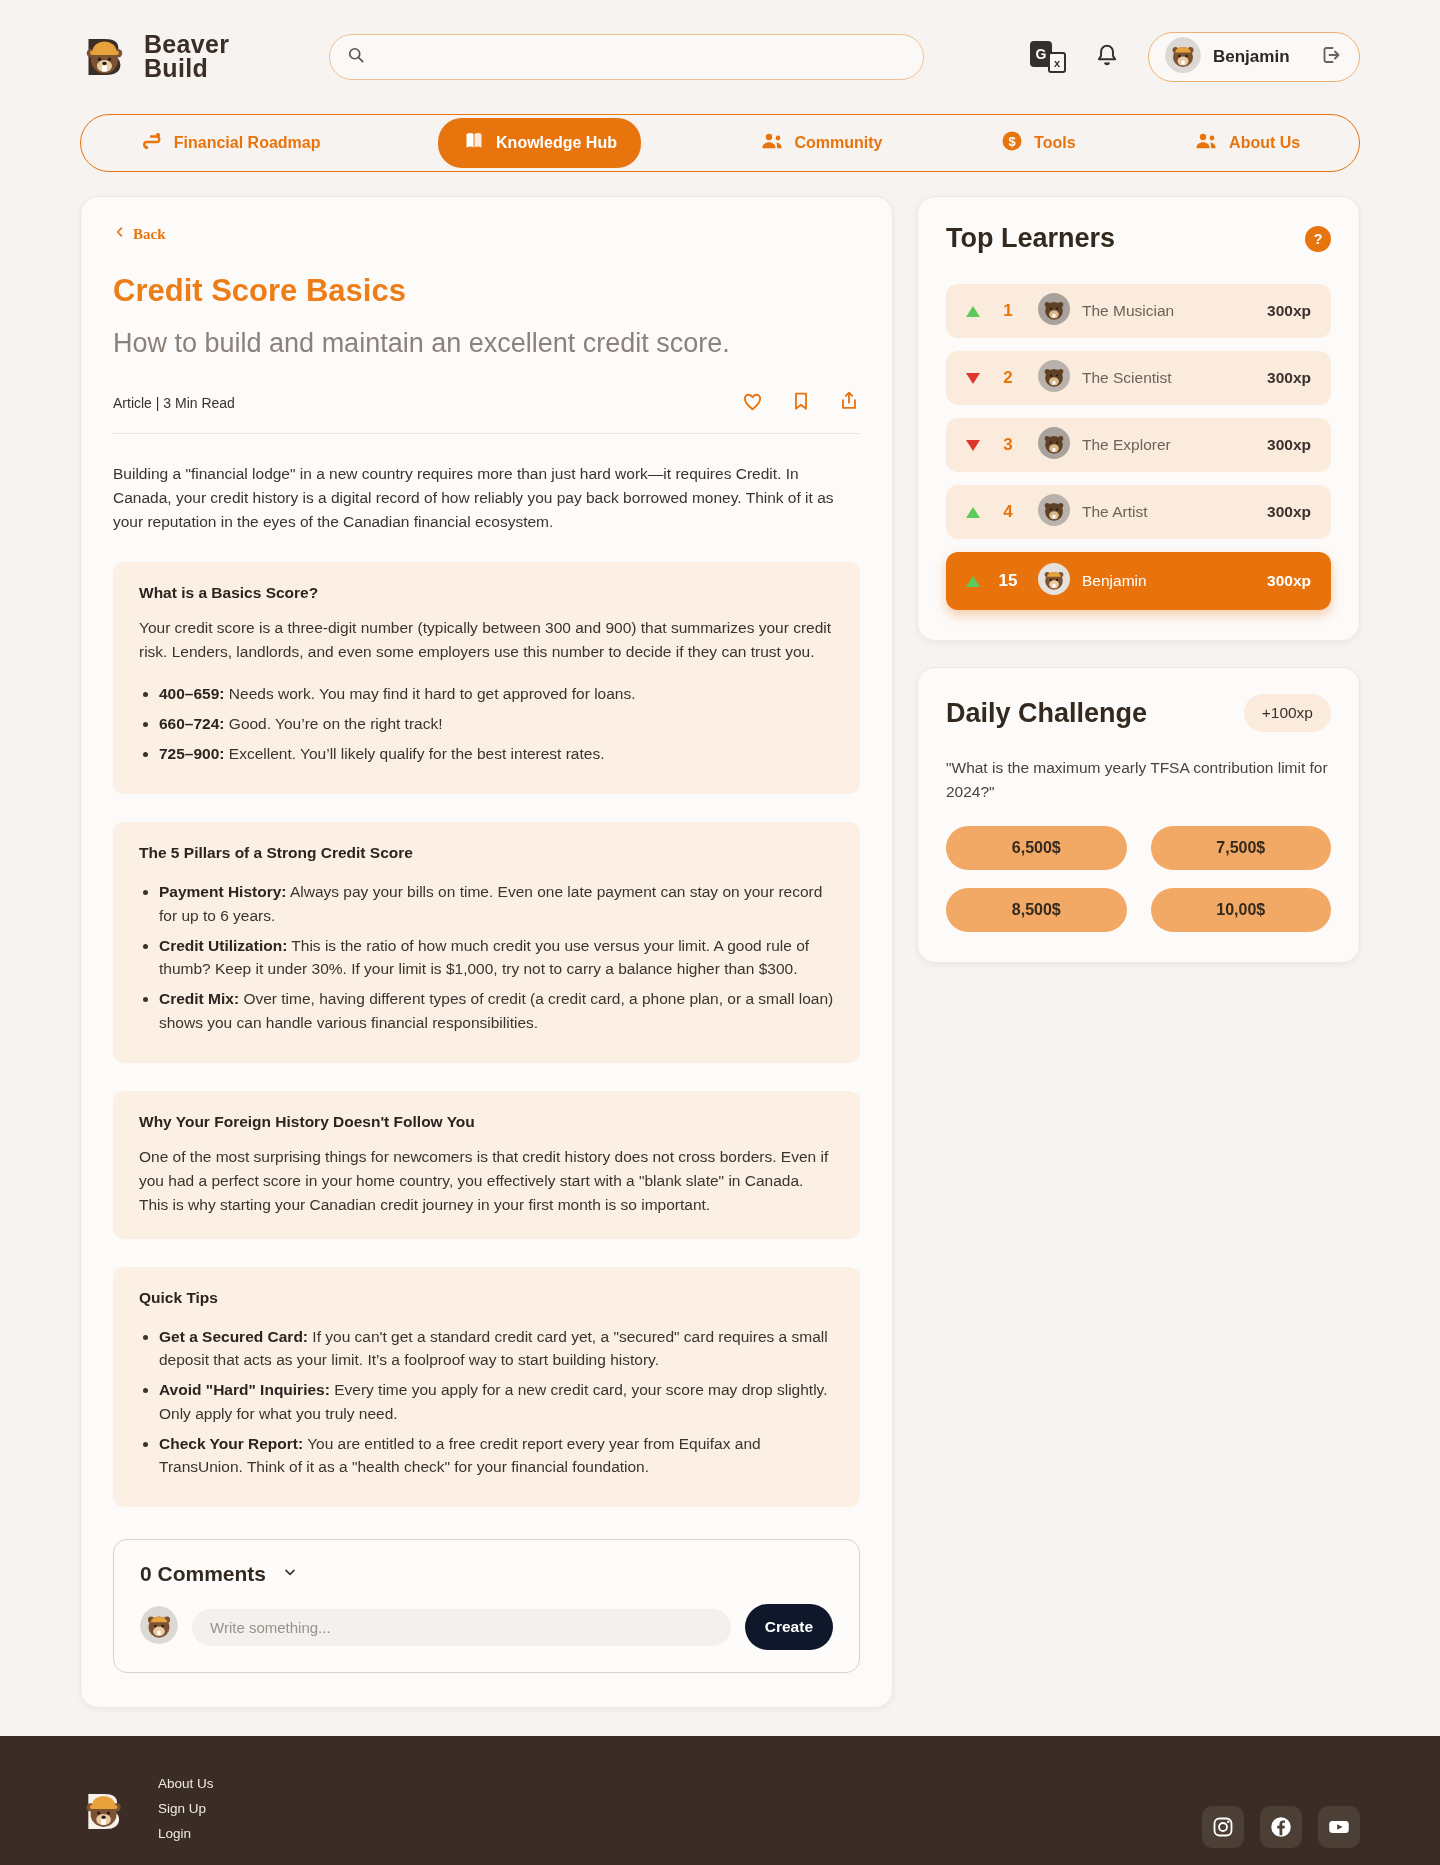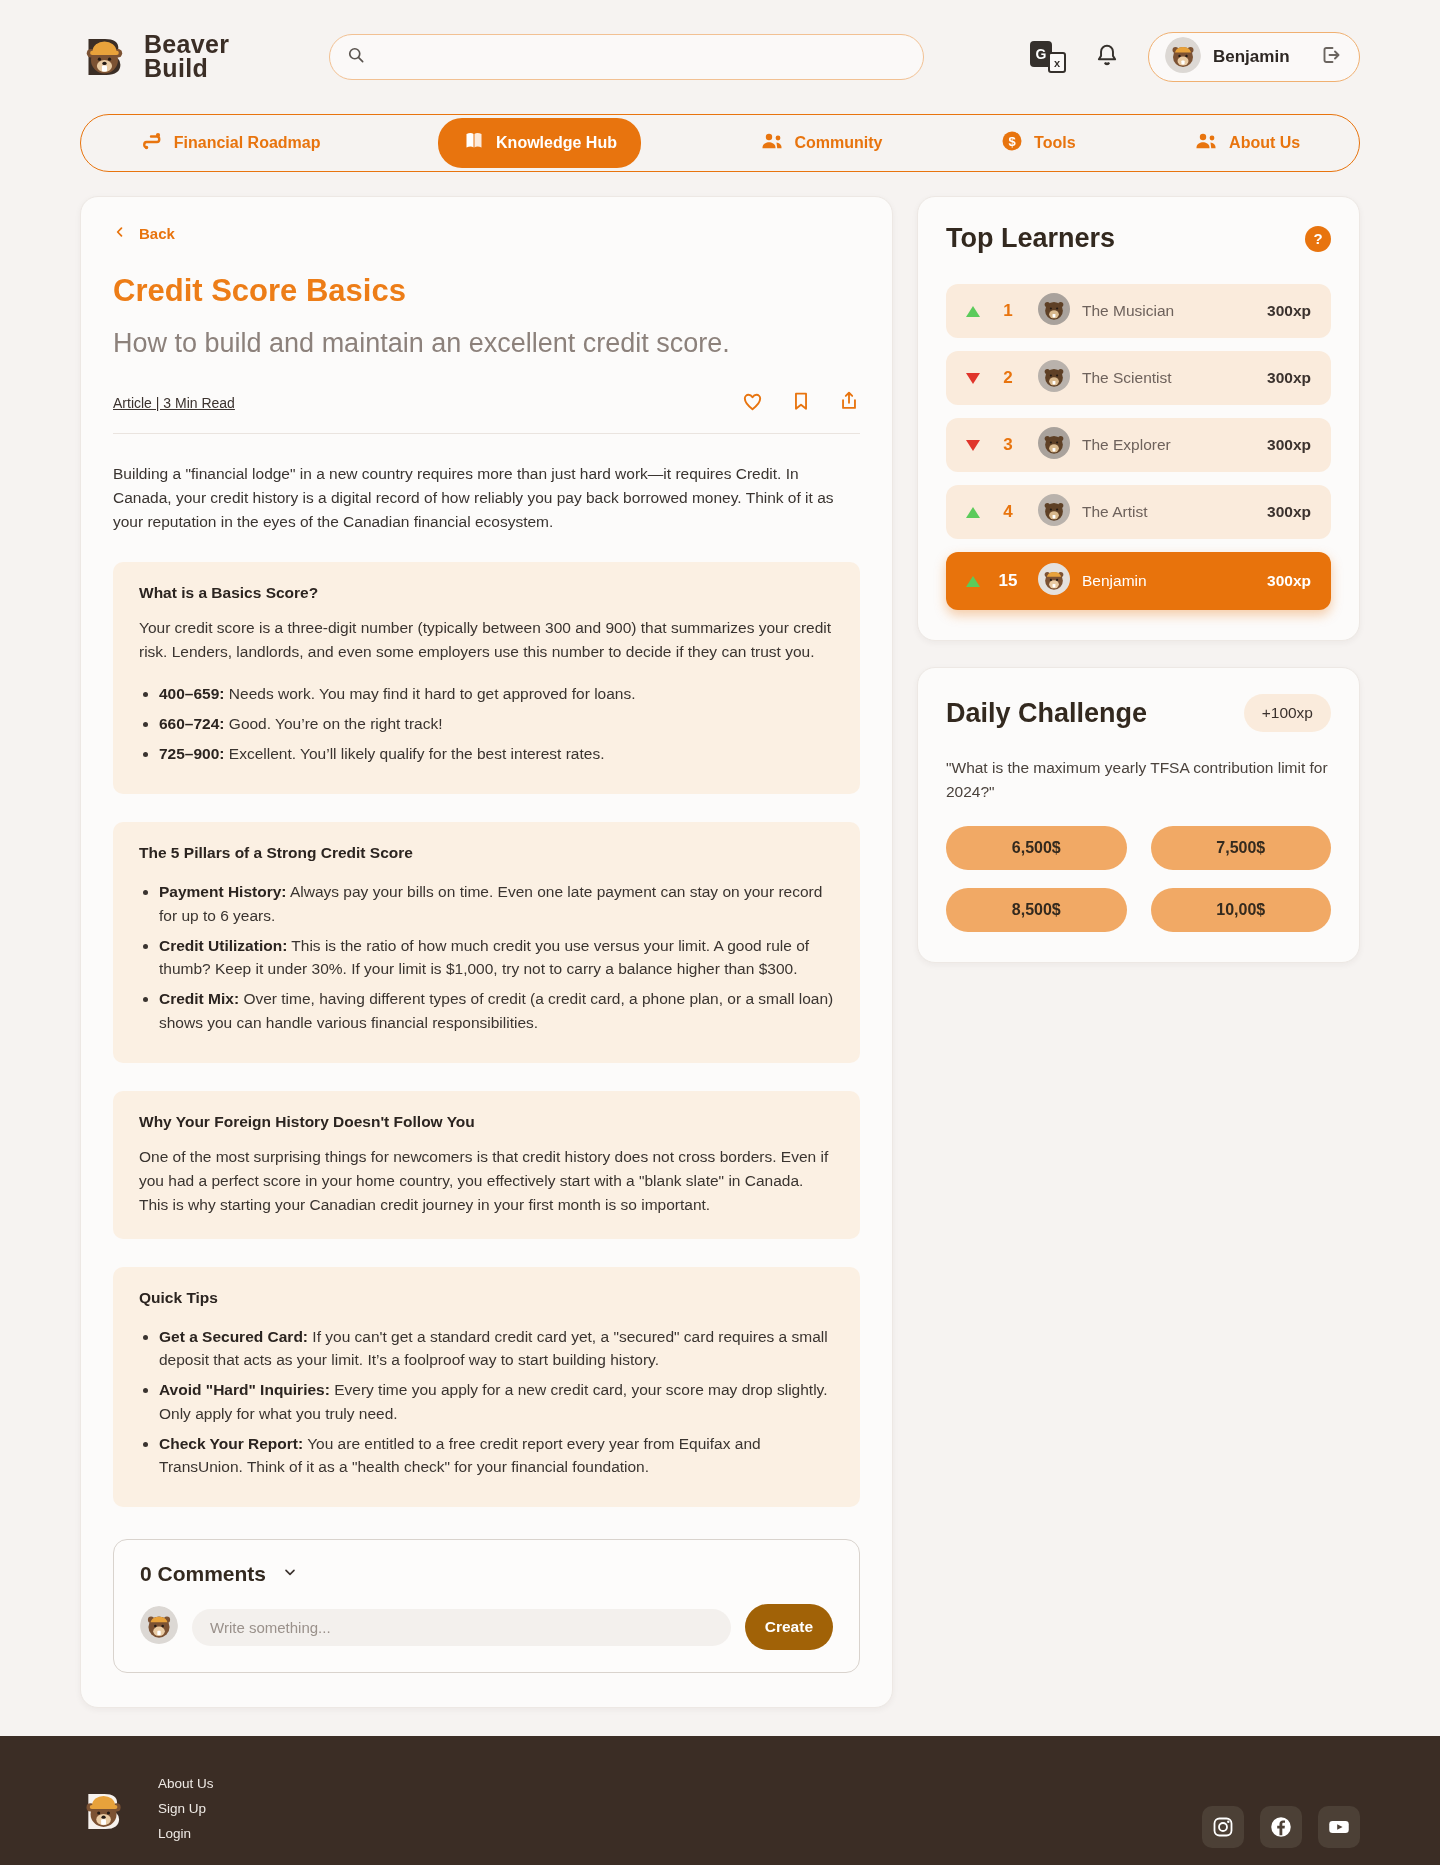--- a/index.html
+++ b/index.html
@@ -21,44 +21,44 @@
   .avatar-wrap{border-radius:50%;overflow:hidden;flex:none;}
 
   
   .navbar{margin:26px 80px 0;height:58px;border:1.5px solid #E8740E;border-radius:29px;display:flex;align-items:center;justify-content:space-around;}
   .nav-item{display:flex;align-items:center;gap:10px;color:#E8740E;font-weight:700;font-size:16px;cursor:pointer;}
   .nav-item.active{background:#E8740E;color:#fff;border-radius:24px;padding:11px 24px;}
 
   
   .main{display:flex;gap:24px;padding:24px 80px 0;align-items:flex-start;flex:1;}
   .article-card{flex:1;background:#FCFBFA;border:1px solid #EDE8E4;border-radius:18px;padding:28px 32px 34px;box-shadow:0 2px 6px rgba(60,45,30,.05);}
-  .back{display:inline-flex;align-items:center;gap:12px;color:#E8740E;font-size:15px;font-weight:600;cursor:pointer;}
+  .back{display:inline-flex;align-items:center;gap:6px;color:#E8740E;font-size:15px;font-weight:600;cursor:pointer;font-family:Liberation Serif, serif;}
   .article-title{margin-top:30px;font-size:31px;font-weight:800;color:#ED7D17;}
   .article-subtitle{margin-top:14px;font-size:27px;color:#8C817B;line-height:1.5;max-width:710px;}
-  .meta-row{margin-top:26px;display:flex;align-items:center;justify-content:space-between;text-decoration:underline;}
+  .meta-row{margin-top:26px;display:flex;align-items:center;justify-content:space-between;}
   .meta{font-size:14px;color:#3B322E;}
   .action-icons{display:flex;gap:26px;align-items:center;}
   .action-icons svg{cursor:pointer;}
   .divider{border-top:1px solid #EAE4DF;margin-top:16px;}
   .intro{margin-top:28px;font-size:15.5px;line-height:1.55;color:#3A3430;max-width:770px;}
   .section-box{margin-top:28px;background:#FBF0E3;border-radius:10px;padding:22px 26px;}
   .section-heading{font-size:15.5px;font-weight:700;color:#2B2420;}
   .section-para{margin-top:14px;font-size:15.5px;line-height:1.55;color:#3A3430;}
   .section-box ul{margin:18px 0 0;padding-left:20px;}
   .section-box li{font-size:15.5px;line-height:1.5;color:#3A3430;margin:7px 0;}
   .section-box li b{color:#2B2420;}
 
   
   .comments-card{margin-top:32px;background:#FDFCFB;border:1px solid #D9D3CD;border-radius:14px;padding:22px 26px;}
   .comments-title-row{display:flex;align-items:center;gap:16px;}
   .comments-title{font-size:21px;font-weight:800;color:#33291F;}
   .comment-input-row{margin-top:18px;display:flex;align-items:center;gap:14px;}
   .comment-input{flex:1;height:37px;background:#F3F0ED;border-radius:21px;border:none;padding:0 18px;font-size:15px;outline:none;color:#3A3430;font-family:inherit;}
   .comment-input::placeholder{color:#9A918B;}
-  .create-btn{background:#a16207;color:#fff;border:none;height:46px;padding:0 20px;border-radius:23px;font-size:15.5px;font-weight:600;cursor:pointer;font-family:inherit;}
+  .create-btn{background:#0f172a;color:#fff;border:none;height:46px;padding:0 20px;border-radius:23px;font-size:15.5px;font-weight:600;cursor:pointer;font-family:inherit;}
 
   
   .sidebar{width:443px;display:flex;flex-direction:column;gap:26px;}
   .side-card{background:#FCFBFA;border:1px solid #EDE8E4;border-radius:18px;padding:26px 28px 30px;box-shadow:0 2px 6px rgba(60,45,30,.05);}
   .side-title-row{display:flex;align-items:center;justify-content:space-between;}
   .side-title{font-size:27px;font-weight:800;color:#33291F;}
   .help-bubble{width:26px;height:26px;border-radius:50%;background:#E8740E;color:#fff;font-weight:700;display:flex;align-items:center;justify-content:center;font-size:15px;cursor:pointer;}
   .learner-rows{margin-top:30px;display:flex;flex-direction:column;gap:13px;}
   .learner-row{height:54px;background:#FAEBDC;border-radius:12px;display:flex;align-items:center;padding:0 20px;cursor:pointer;}
   .learner-row .rank{width:32px;text-align:center;font-weight:800;font-size:17px;color:#E8740E;margin-left:12px;}

